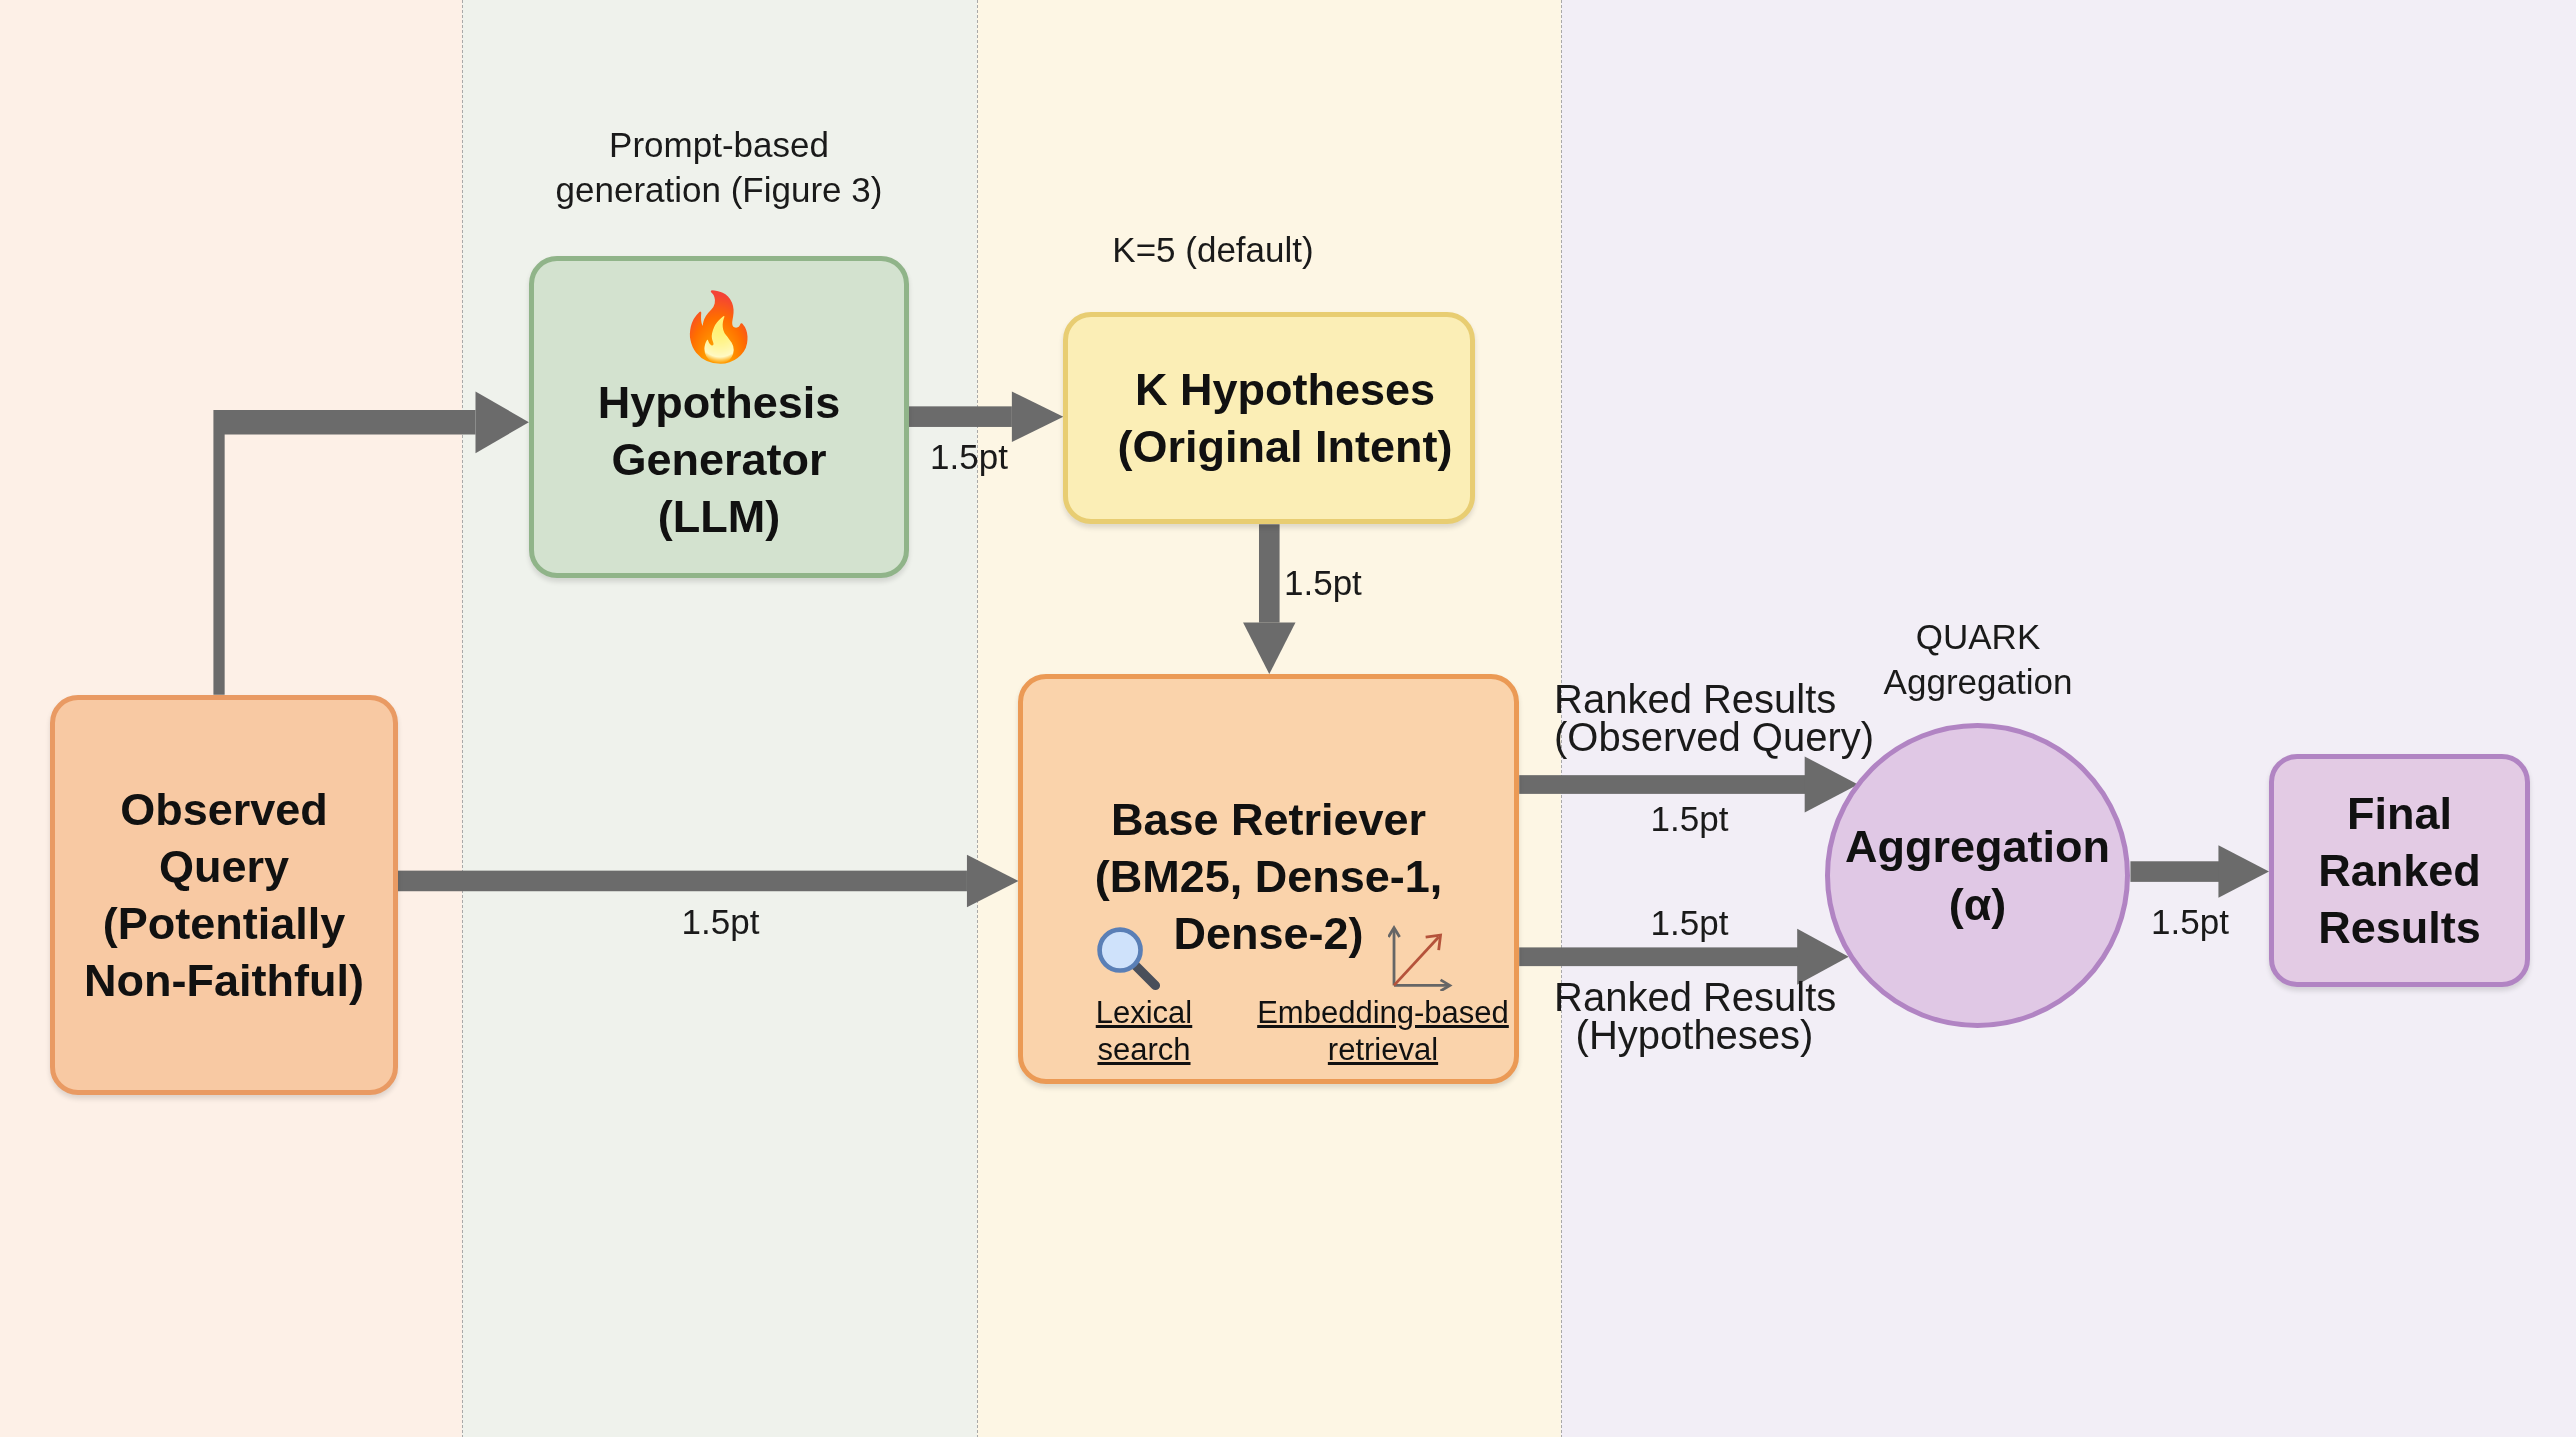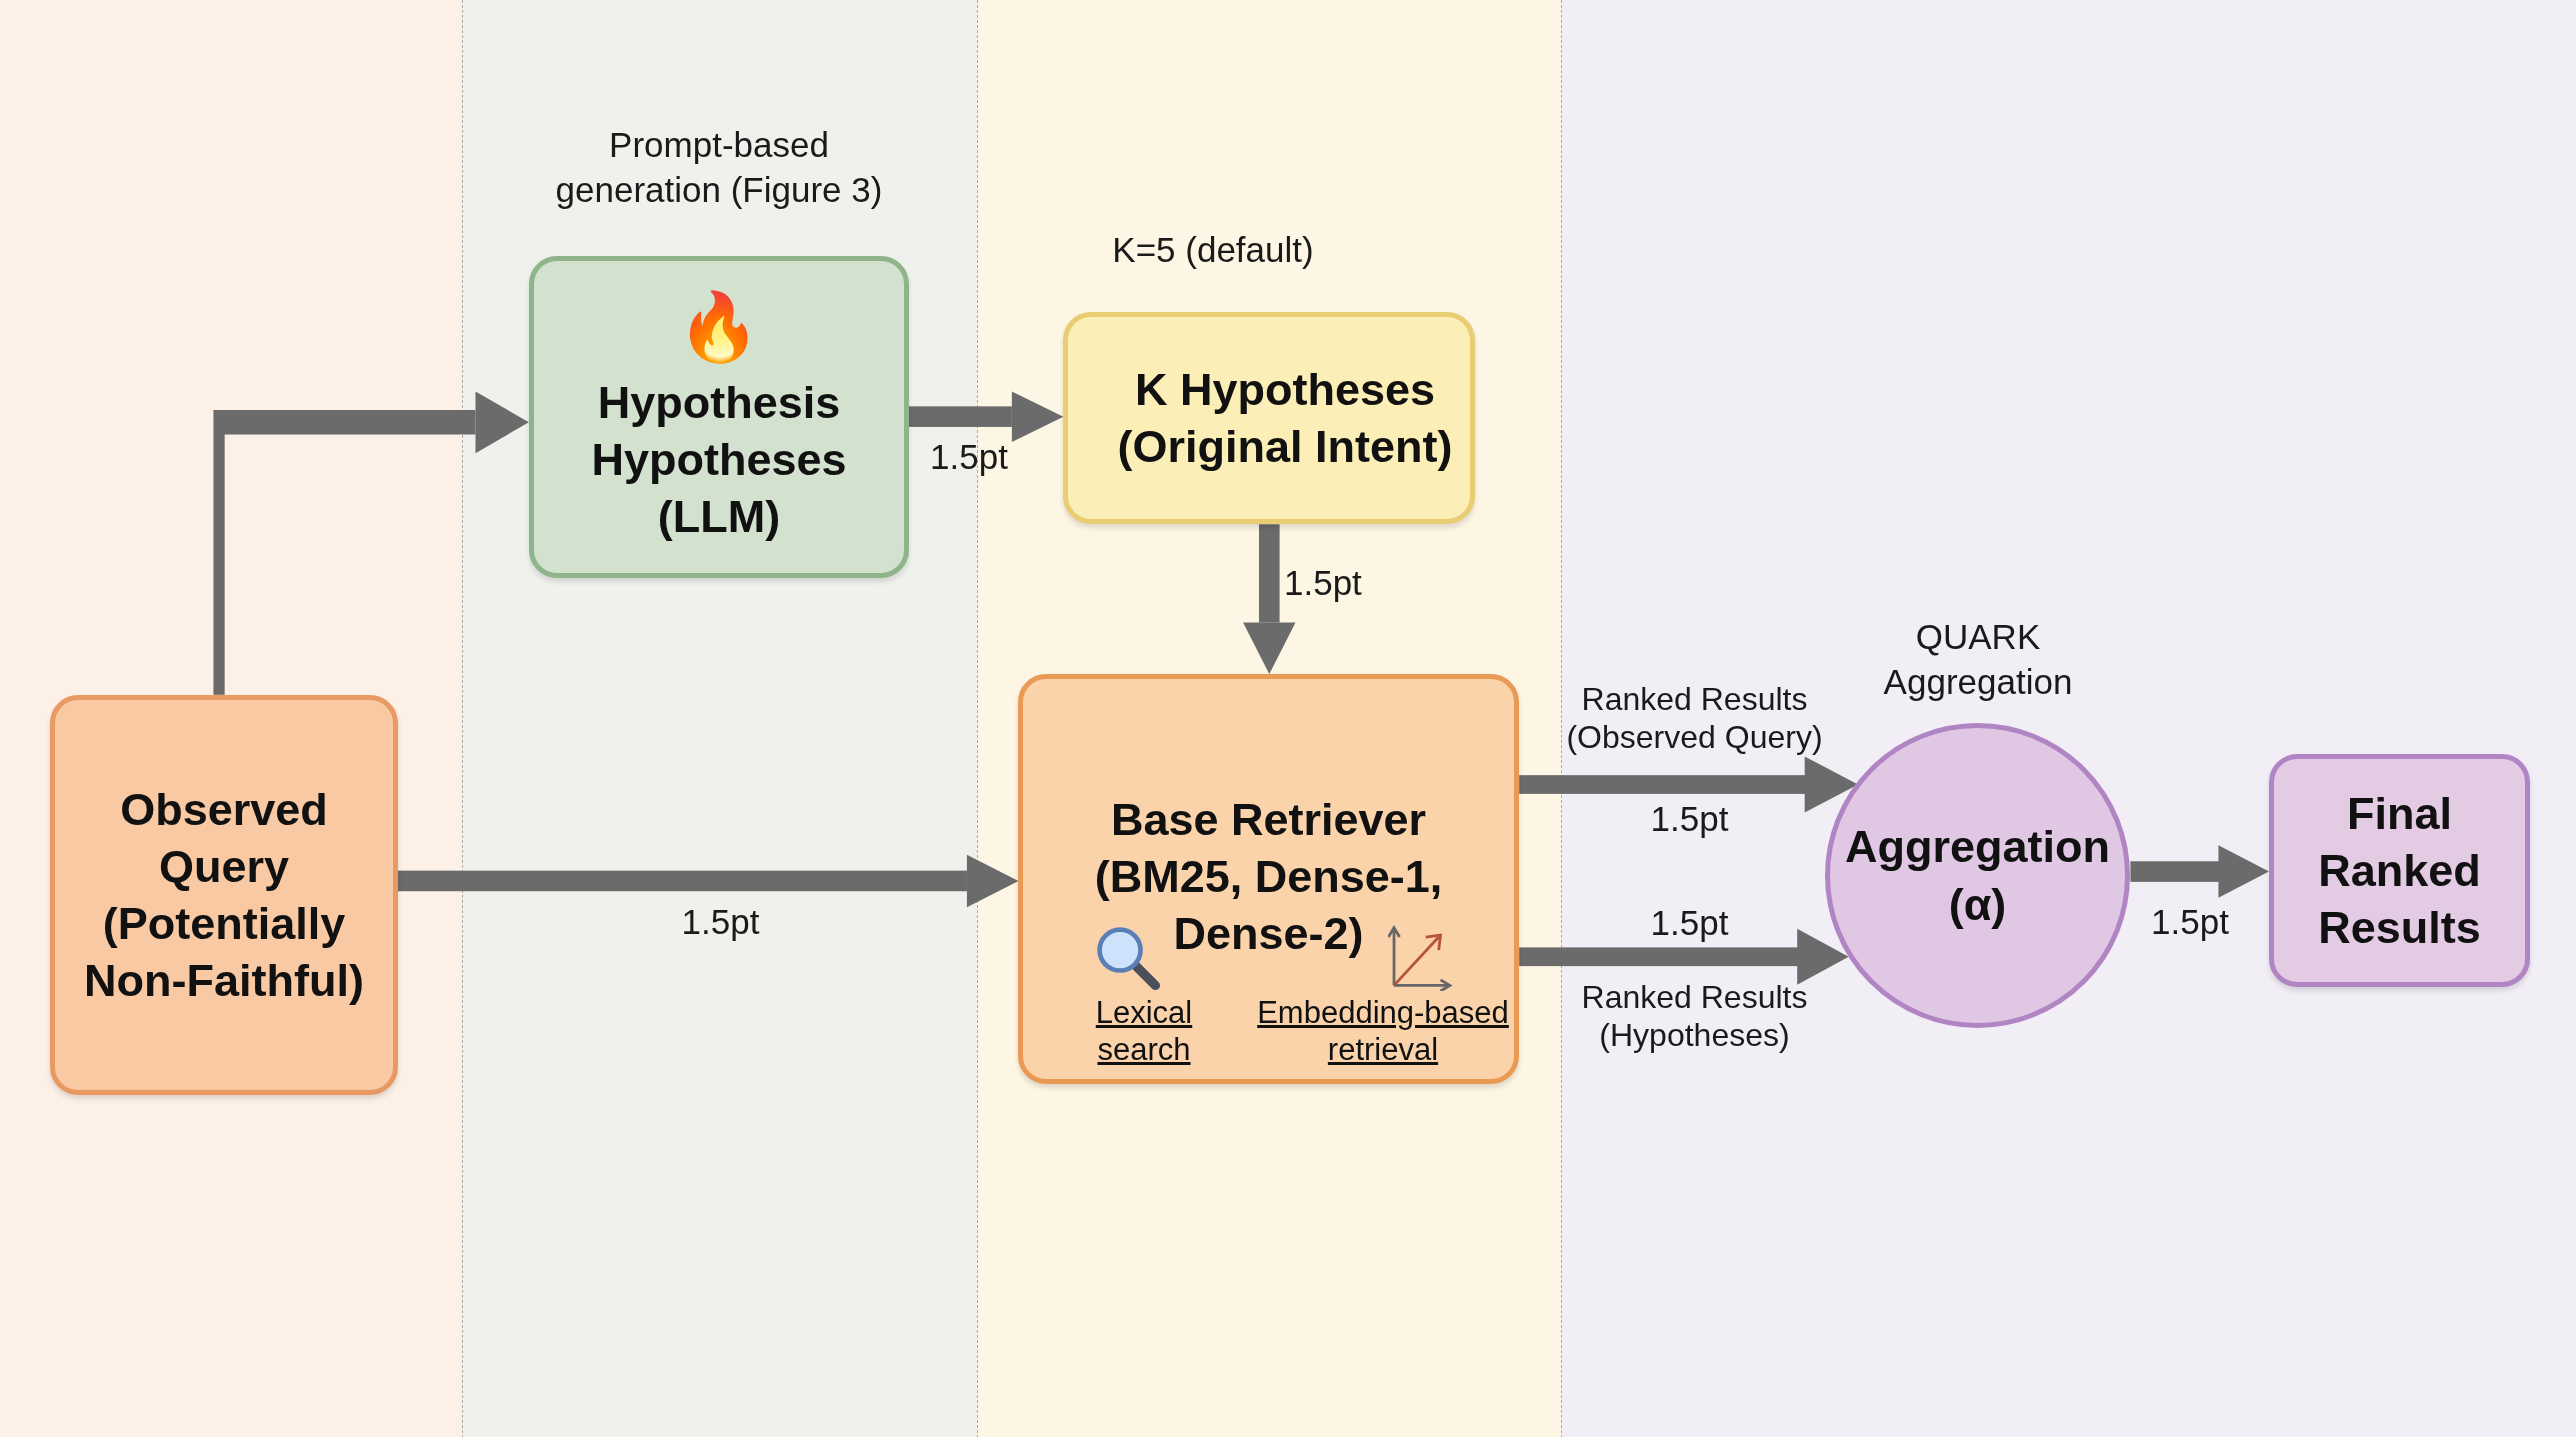--- a/index.html
+++ b/index.html
@@ -11,21 +11,21 @@
   .z4 { left:1561px; width:1015px; background:#f2eef6; }
   .divider { position:absolute; top:0; height:1438px; width:0; border-left:1.9px dashed #a9a9a9; }
   .box { position:absolute; box-sizing:border-box; border-radius:28px; display:flex; flex-direction:column; align-items:center; justify-content:center; text-align:center; font-weight:bold; font-size:45px; line-height:57px; box-shadow:0 3.7px 5.6px rgba(0,0,0,0.12); }
   .obs { left:50px; top:695px; width:348px; height:400px; background:#f8c9a3; border:5.6px solid #e99a63; }
   .hyp { left:529px; top:256px; width:380px; height:322px; background:#d3e2cf; border:5.6px solid #90b489; }
   .khyp { left:1063px; top:312px; width:412px; height:212px; background:#fbeeb6; border:5.6px solid #e8cd72;padding-left:32px; }
   .base { left:1018px; top:674px; width:501px; height:410px; background:#fad3ab; border:5.6px solid #eb9a55; justify-content:flex-start; padding-top:112px; }
   .final { left:2269px; top:754px; width:261px; height:233px; background:#e3cbe4; border:5.6px solid #b184c3; }
   .agg { position:absolute; left:1825px; top:723px; width:305px; height:305px; border-radius:50%; box-sizing:border-box; background:#e0c8e5; border:5.6px solid #b184c3; display:flex; flex-direction:column; align-items:center; justify-content:center; font-weight:bold; font-size:45px; line-height:58px; text-align:center; }
   .label { position:absolute; font-size:35px; line-height:45px; text-align:center; color:#1a1a1a; white-space:nowrap; }
-  .small { font-size:32px; line-height:38px; }
+  .small { font-size:40px; line-height:38px; }
   svg.arrows { position:absolute; left:0; top:0; }
   .flame { font-size:67px; line-height:75px; font-weight:normal; margin-bottom:9.4px; }
   .sub { position:absolute; font-size:31px; line-height:37px; font-weight:normal; text-align:center;text-decoration:underline; }
 </style>
 </head>
 <body>
 
 <div class="zone z1"></div>
 <div class="zone z2"></div>
 <div class="zone z3"></div>
@@ -88,21 +88,21 @@
 <div class="box obs">
   <div>Observed</div>
   <div>Query</div>
   <div>(Potentially</div>
   <div>Non-Faithful)</div>
 </div>
 
 <div class="box hyp">
   <div class="flame">🔥</div>
   <div>Hypothesis</div>
-  <div>Hypotheses</div>
+  <div>Generator</div>
   <div>(LLM)</div>
 </div>
 
 <div class="box khyp">
   <div>K Hypotheses</div>
   <div>(Original Intent)</div>
 </div>
 
 <div class="box base">
   <div>Base Retriever</div>

